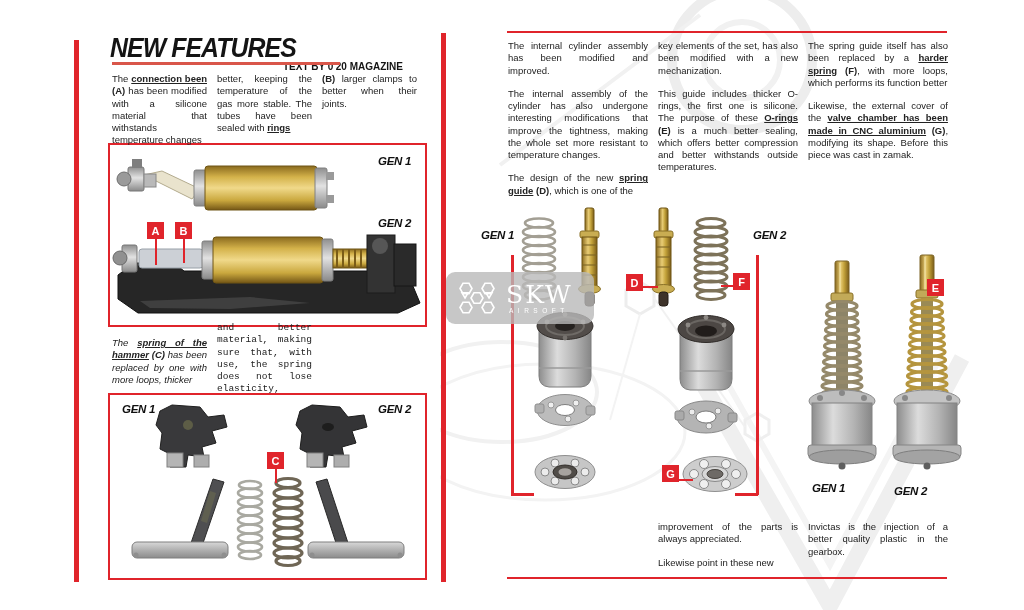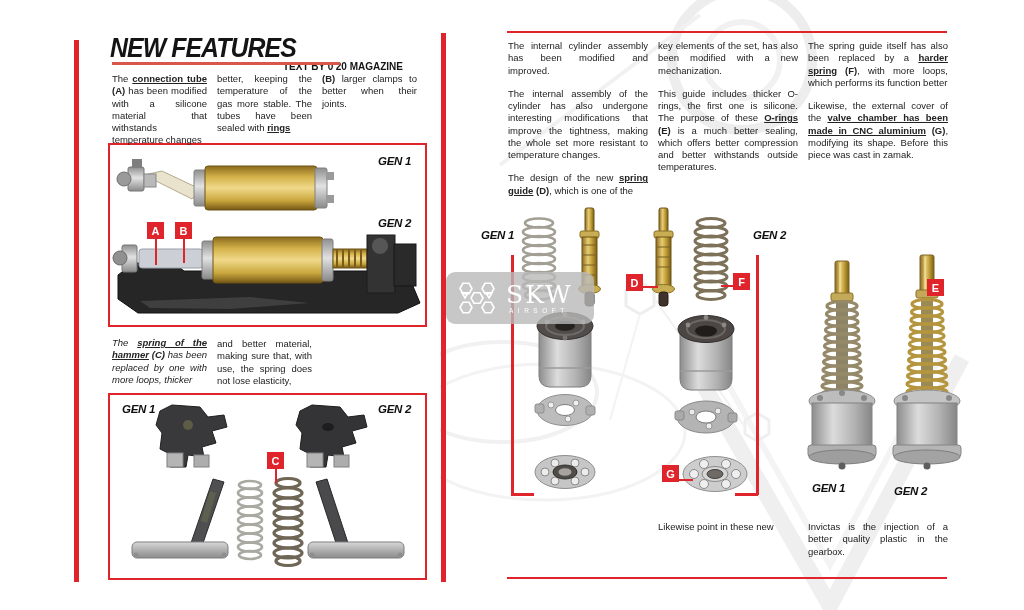--- a/index.html
+++ b/index.html
@@ -61,21 +61,21 @@
   <div class="redbar" style="left:74px;top:40px;width:5px;height:542px;"></div>
   <div class="redbar" style="left:441px;top:33px;width:5px;height:549px;"></div>
   <div class="rule" style="left:507px;top:31px;width:440px;height:2px;"></div>
   <div class="rule" style="left:507px;top:577px;width:440px;height:2px;"></div>
 
   <div class="title z10">NEW FEATURES</div>
   <div class="byline z10">TEXT BY 0'20 MAGAZINE</div>
   <div class="title-rule z10" style="left:112px;top:62px;width:228px;height:3px;"></div>
 
   <div class="col z10" style="left:112px;top:73px;width:95px;">
-      <p><span>The </span><span class="b u">connection tube</span><span class="b"> </span><span class="b">(A)</span><span> has been modified with a silicone material that withstands temperature changes</span></p>
+      <p><span>The </span><span class="b u">connection been</span><span class="b"> </span><span class="b">(A)</span><span> has been modified with a silicone material that withstands temperature changes</span></p>
     </div>
   <div class="col z10" style="left:217px;top:73px;width:95px;">
       <p><span>better, keeping the temperature of the gas more stable. The tubes have been sealed with </span><span class="b u">rings</span></p>
     </div>
   <div class="col z10" style="left:322px;top:73px;width:95px;">
       <p><span class="b">(B)</span><span> larger clamps to better when their joints.</span></p>
     </div>
 
   <div class="photo-box z5" style="left:108px;top:143px;width:315px;height:180px;">
     <svg width="315" height="180" viewBox="0 0 315 180">
@@ -133,21 +133,21 @@
     <div class="gen-label" style="right:14px;top:72px;">GEN 2</div>
   </div>
   <div class="redbox" style="left:147px;top:222px;">A</div>
   <div class="redbox" style="left:175px;top:222px;">B</div>
   <div class="leader" style="left:155px;top:239px;width:2px;height:26px;"></div>
   <div class="leader" style="left:183px;top:239px;width:2px;height:24px;"></div>
 
   <div class="col z10" style="left:112px;top:337px;width:95px;font-style:italic;">
       <p><span>The </span><span class="b u">spring of the hammer</span><span class="b"> </span><span class="b">(C)</span><span> has been replaced by one with more loops, thicker</span></p>
     </div>
-  <div class="col z10" style="left:217px;top:338px;width:95px;">
+  <div class="col z10" style="left:217px;top:322px;width:95px;font-family:Liberation Mono, monospace;">
       <p><span>and better material, making sure that, with use, the spring does not lose elasticity,</span></p>
     </div>
 
   <div class="photo-box z5" style="left:108px;top:393px;width:315px;height:183px;">
     <svg width="315" height="183" viewBox="0 0 315 183">
       <defs>
         <linearGradient id="silv2" x1="0" y1="0" x2="0" y2="1">
           <stop offset="0" stop-color="#d8d8d8"></stop>
             <stop offset=".5" stop-color="#b0b0b0"></stop>
           <stop offset="1" stop-color="#8c8c8c"></stop>
@@ -423,20 +423,21 @@
 
   <div class="redbox" style="left:626px;top:274px;">D</div>
   <div class="leader" style="left:643px;top:286px;width:15px;height:2px;"></div>
   <div class="redbox" style="left:733px;top:273px;">F</div>
   <div class="leader" style="left:721px;top:285px;width:13px;height:2px;"></div>
   <div class="redbox" style="left:662px;top:465px;">G</div>
   <div class="leader" style="left:679px;top:479px;width:14px;height:2px;"></div>
   <div class="redbox" style="left:927px;top:279px;">E</div>
 
   <div class="col z10" style="left:658px;top:521px;width:140px;">
+      <p><span>improvement of the parts is always appreciated.</span></p>
       <p><span>Likewise point in these new</span></p>
     </div>
   <div class="col z10" style="left:808px;top:521px;width:140px;">
       <p><span>Invictas is the injection of a better quality plastic in the gearbox.</span></p>
     </div>
 
   <div class="watermark">
     <svg width="42" height="40" viewBox="-21 -20 42 40">
       <g fill="none" stroke="#ffffff" stroke-width="1.6">
         <polygon points="-6,0 -3,-5.2 3,-5.2 6,0 3,5.2 -3,5.2"></polygon>

